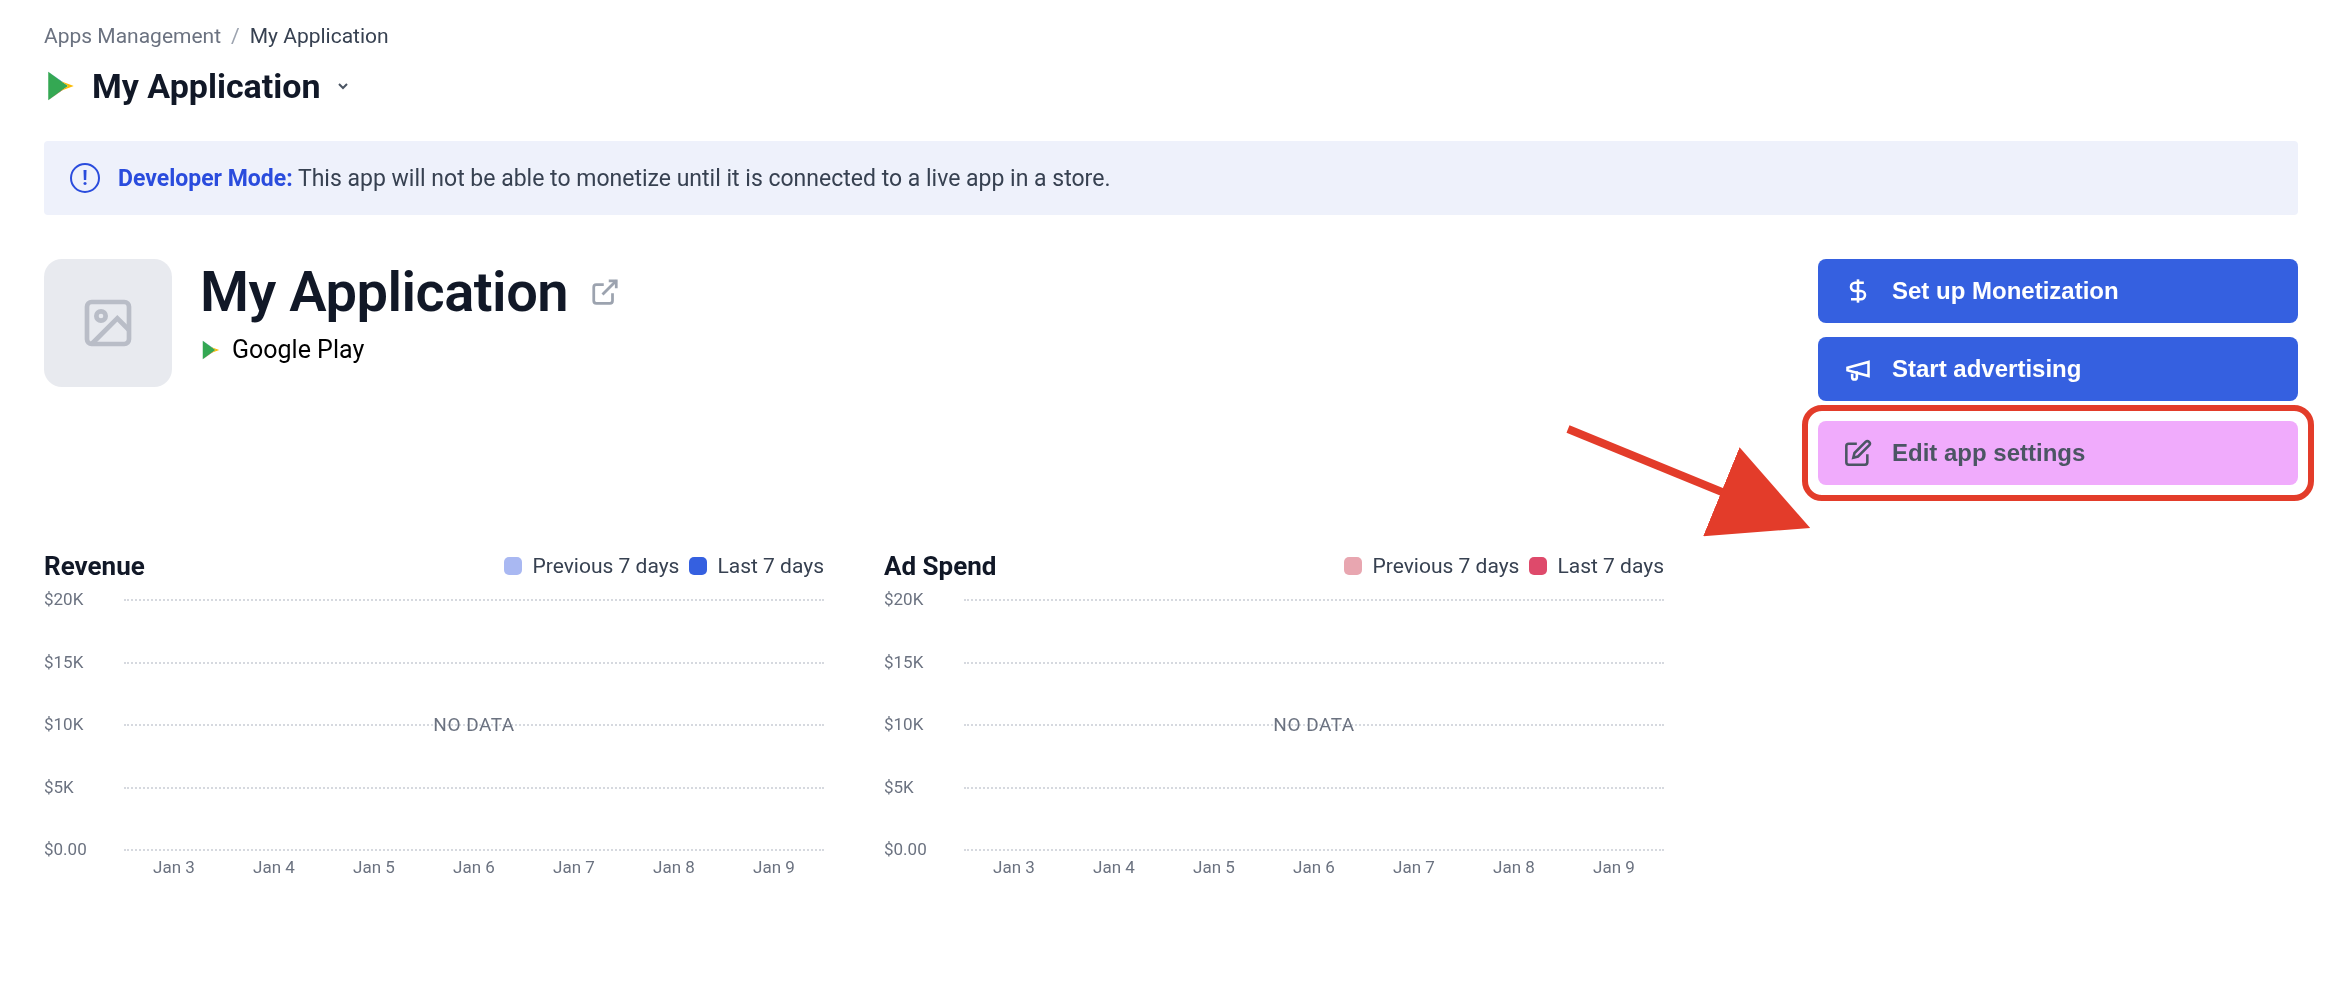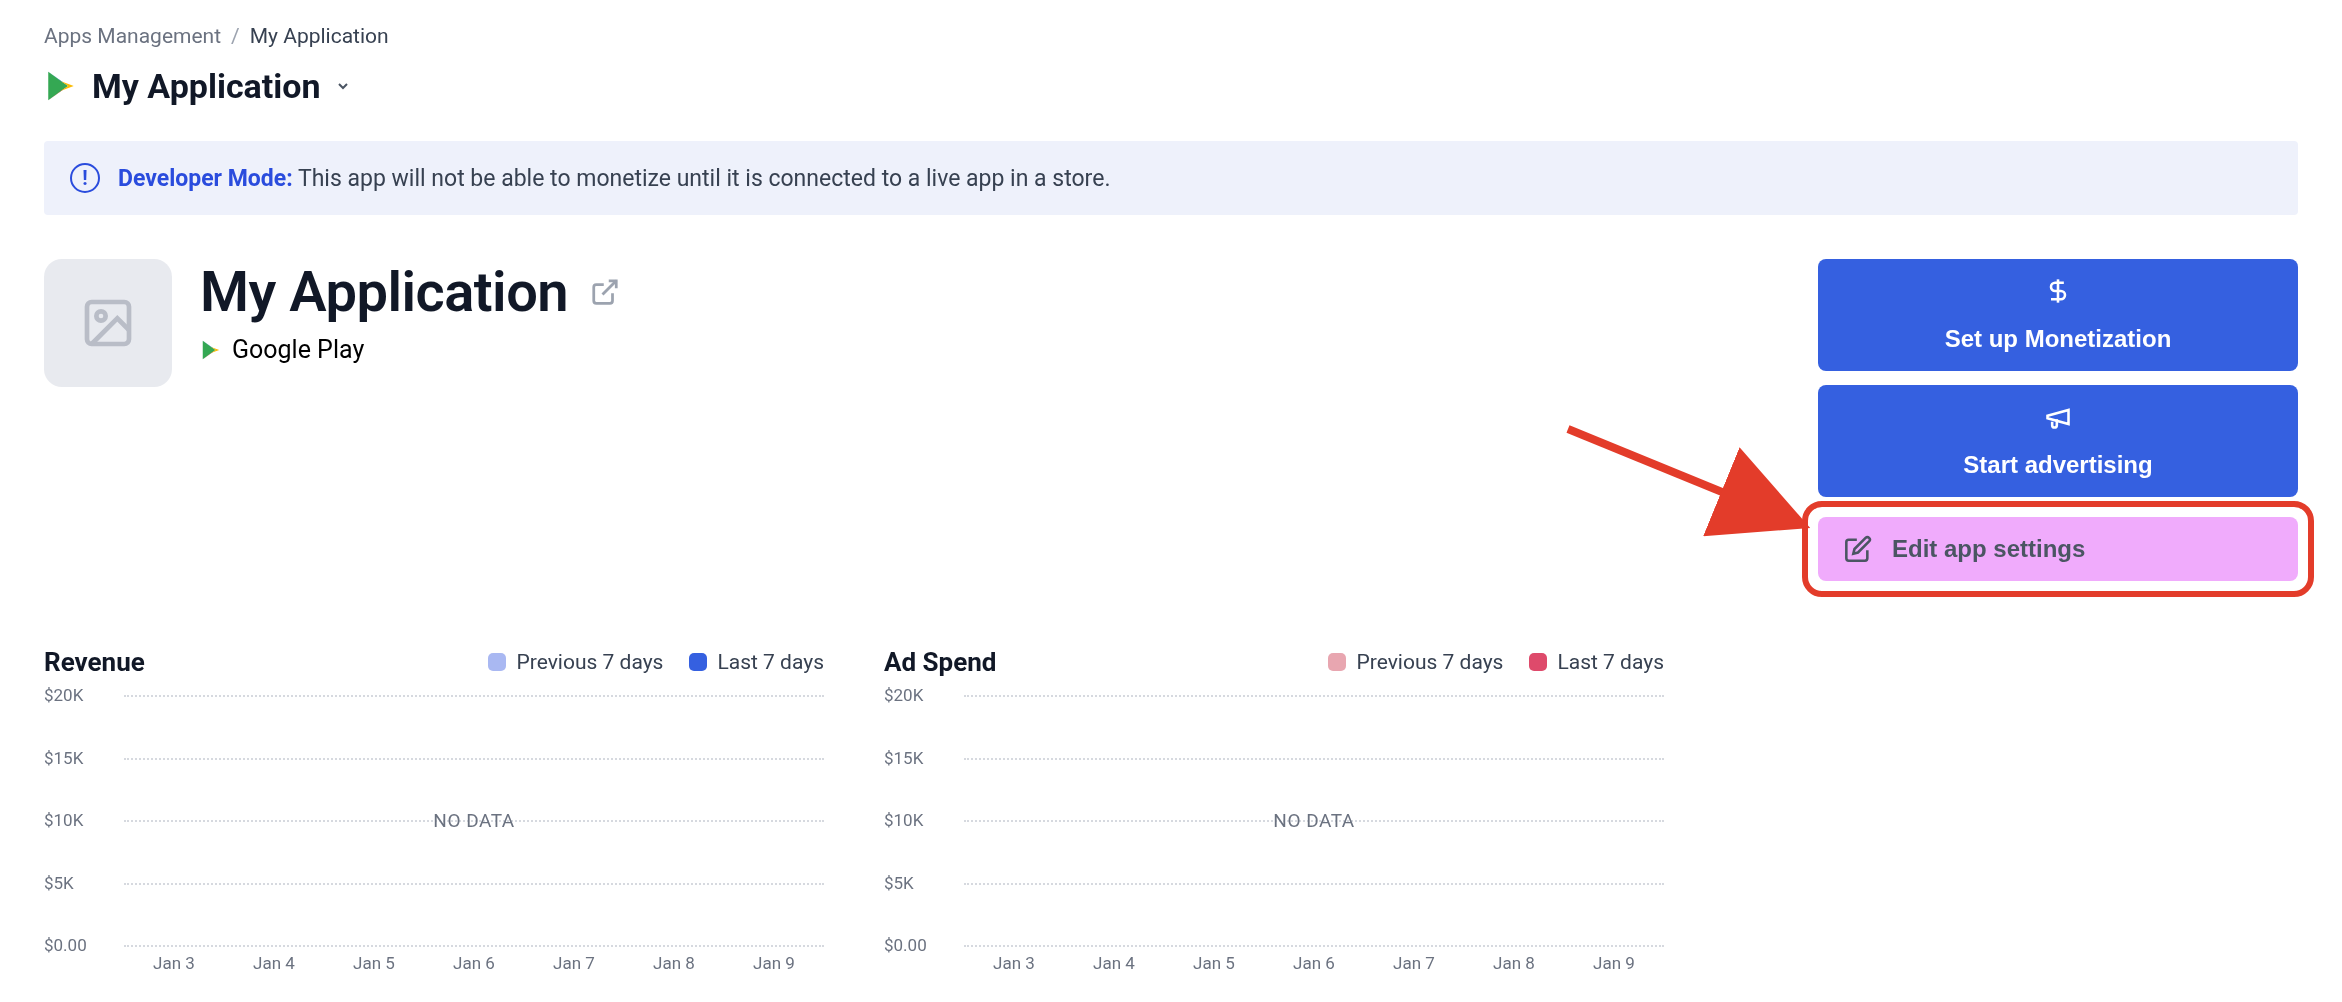--- a/index.html
+++ b/index.html
@@ -108,21 +108,20 @@
     border-radius: 8px;
     font-size: 24px;
     font-weight: 600;
     cursor: pointer;
     border: none;
     text-align: left;
   }
   .btn-primary {
     background: #3560e0;
     color: #ffffff;
-    flex-direction: column;
   }
   .btn-secondary {
     background: #f0abfc;
     color: #4b5563;
   }
   .btn svg { width: 28px; height: 28px; flex-shrink: 0; }
   .highlight-box {
     border: 6px solid #e33c2a;
     border-radius: 20px;
     padding: 10px 10px;
@@ -150,21 +149,21 @@
     align-items: center;
     margin-bottom: 18px;
   }
   .chart-title {
     font-size: 26px;
     font-weight: 700;
     color: #111827;
   }
   .legend {
     display: flex;
-    gap: 26px;
+    gap: 10px;
     font-size: 21px;
     color: #374151;
     justify-content: space-between;
   }
   .legend-item { display: flex; align-items: center; gap: 10px; }
   .swatch { width: 18px; height: 18px; border-radius: 5px; }
   .chart-body {
     position: relative;
     height: 250px;
     padding-left: 80px;

